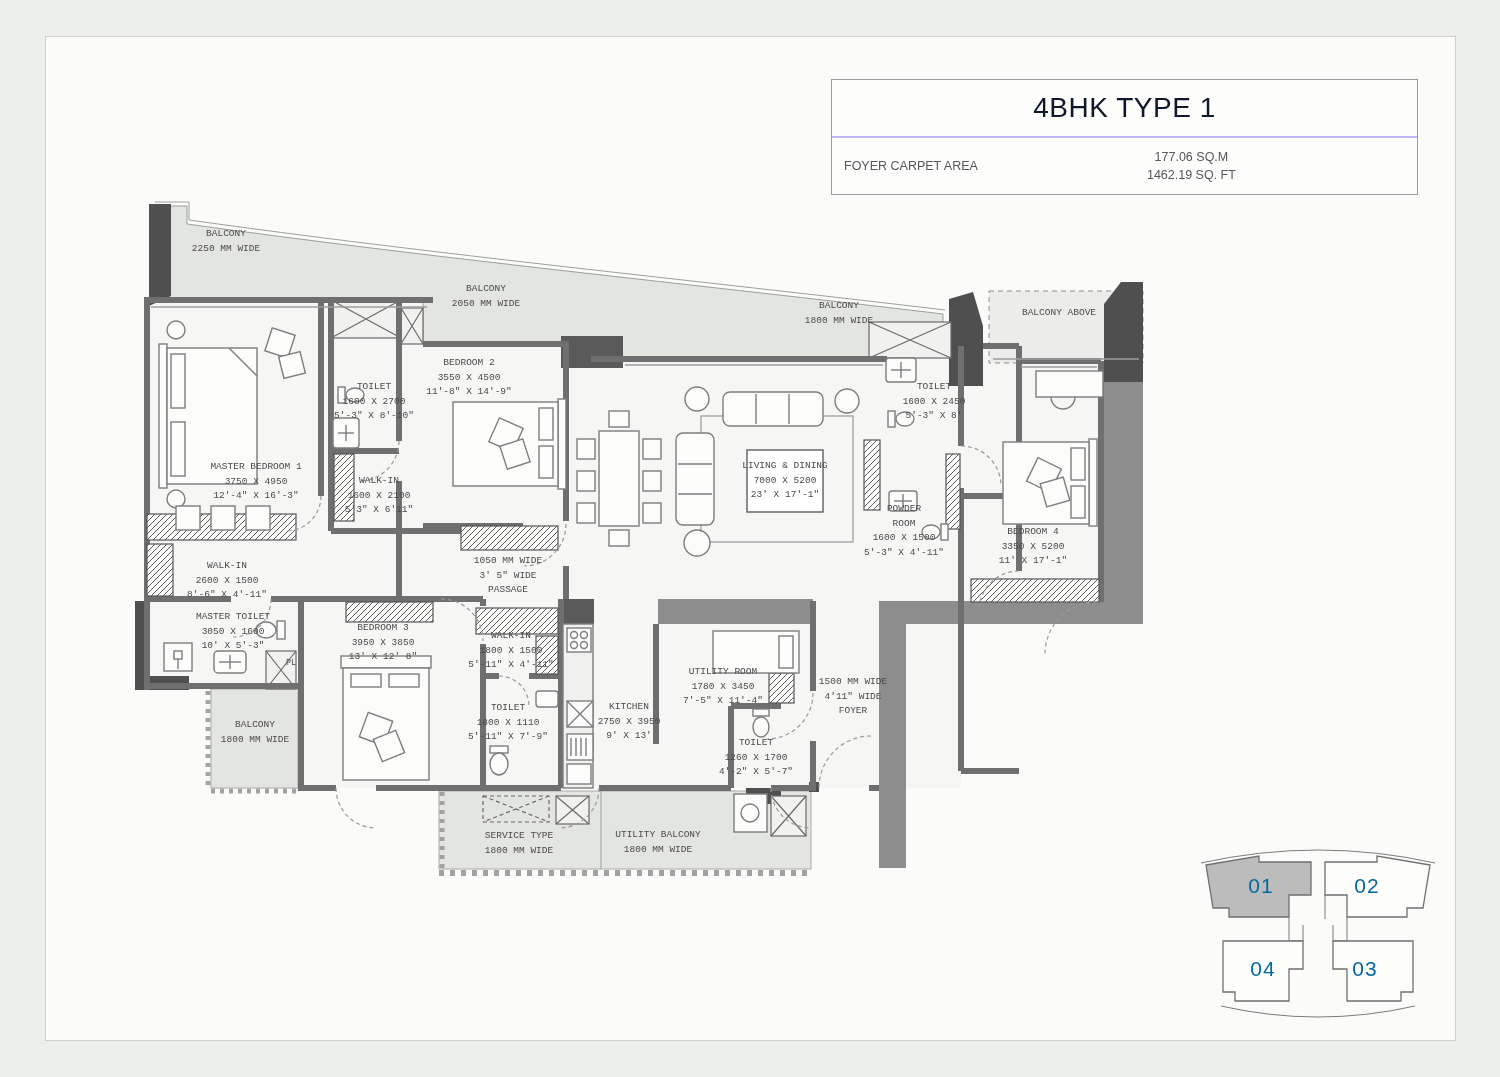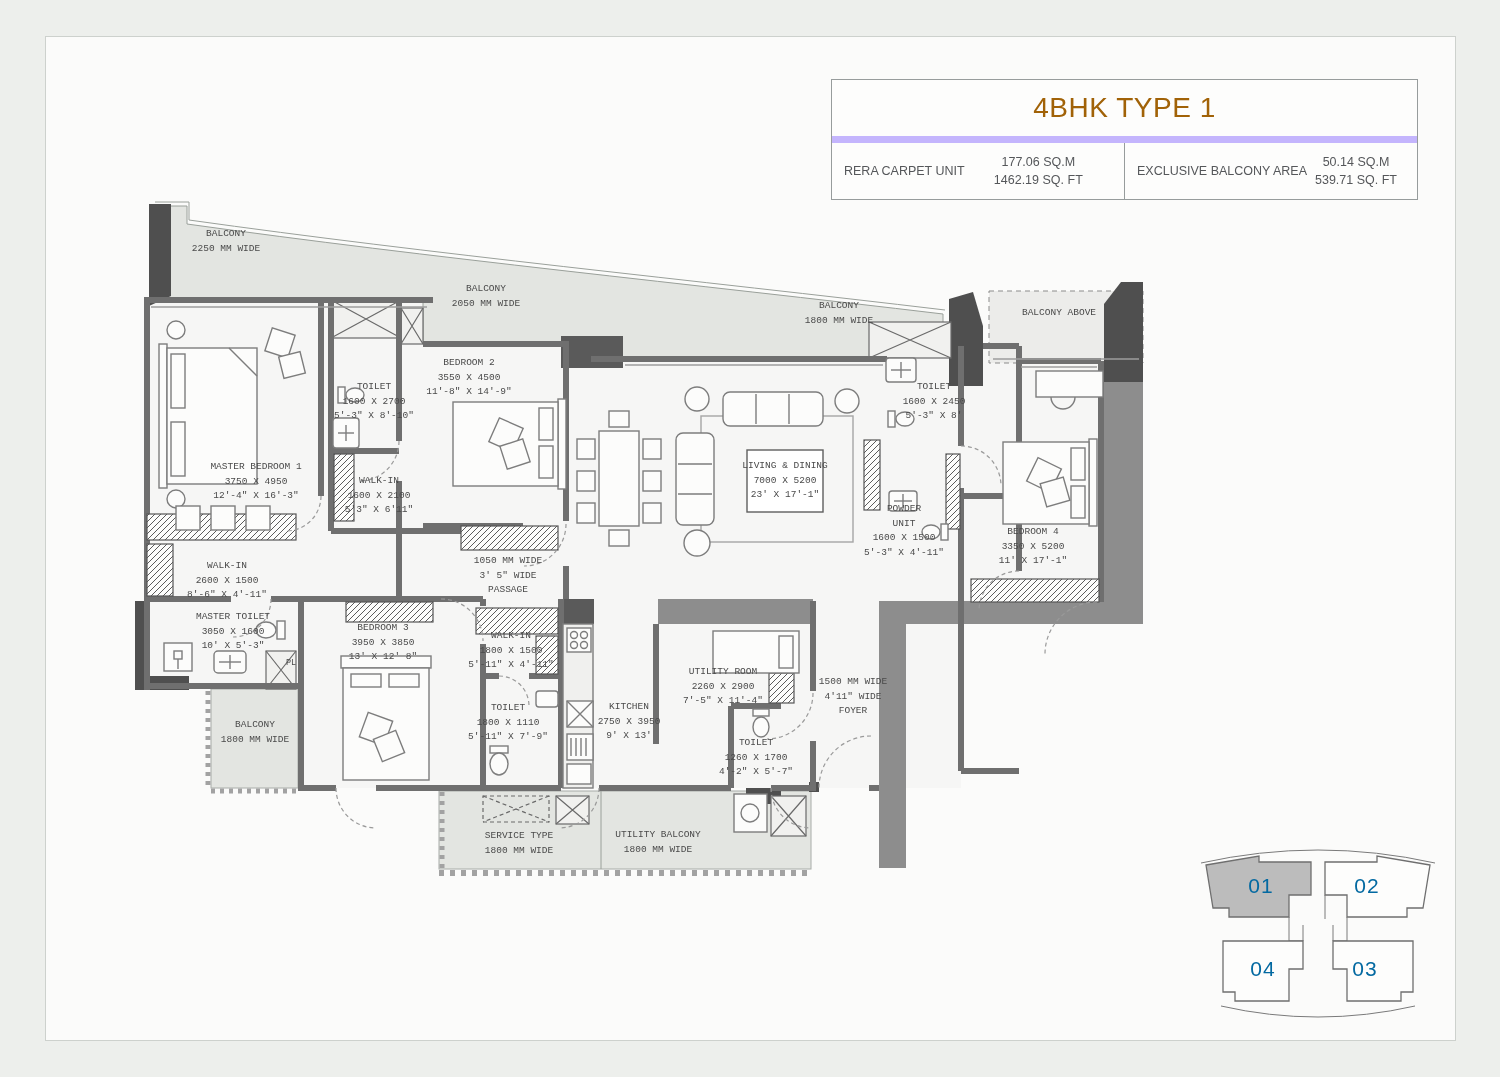--- a/index.html
+++ b/index.html
@@ -4,22 +4,22 @@
 <style>
   html,body{margin:0;padding:0;background:#edefec;}
   #stage{position:relative;width:1500px;height:1077px;background:#edefec;overflow:hidden;
          font-family:"Liberation Sans",sans-serif;color:#4c4c4c;}
   #card{position:absolute;left:45px;top:36px;width:1409px;height:1003px;
         background:#fbfbfa;border:1px solid #cdd1cd;}
   .unit-title{position:absolute;left:40px;top:62px;font-family:"DejaVu Serif",serif;
         font-size:38px;letter-spacing:10px;color:#3d5b51;font-weight:400;}
   
   .htable{position:absolute;left:785px;top:42px;width:585px;border:1px solid #979c9c;background:#fdfdfc;}
-  .ht-title{height:56px;border-bottom:7px solid #c4b5fd;display:flex;align-items:center;justify-content:center;
-        font-size:28px;color:#a16207;letter-spacing:.5px;}
+  .ht-title{height:56px;border-bottom:2px solid #c4b5fd;display:flex;align-items:center;justify-content:center;
+        font-size:28px;color:#0f172a;letter-spacing:.5px;}
   .ht-row{display:flex;height:56px;}
   .ht-cell{flex:1;display:flex;align-items:center;padding:0 12px;}
   .ht-cell + .ht-cell{border-left:1px solid #979c9c;}
   .ht-label{font-size:12.5px;color:#55575a;white-space:nowrap;}
   .ht-vals{flex:1;display:flex;flex-direction:column;align-items:center;gap:4px;font-size:12.5px;color:#55575a;}
   
   #plan{position:absolute;left:85px;top:159px;width:1030px;height:690px;}
   #plan svg{position:absolute;left:0;top:0;}
   .rl{position:absolute;transform:translateX(-50%);text-align:center;font-size:9.5px;
       line-height:14.5px;color:#4a4a4a;white-space:nowrap;z-index:5;font-family:Liberation Mono, monospace;}
@@ -33,31 +33,24 @@
 <body>
 
 <div id="stage">
  <div id="card">
 
 
   <div class="htable">
     <div class="ht-title">4BHK TYPE 1</div>
     <div class="ht-row">
       <div class="ht-cell">
-        <span class="ht-label">RERA CARPET UNIT</span>
+        <span class="ht-label">FOYER CARPET AREA</span>
         <span class="ht-vals">
           <span>177.06 SQ.M</span>
           <span>1462.19 SQ. FT</span>
-        </span>
-      </div>
-      <div class="ht-cell">
-        <span class="ht-label">EXCLUSIVE BALCONY AREA</span>
-        <span class="ht-vals">
-          <span>50.14 SQ.M</span>
-          <span>539.71 SQ. FT</span>
         </span>
       </div>
     </div>
   </div>
 
   <div id="plan">
     <svg width="1030" height="690" viewBox="0 0 1030 690">
       <defs>
         <pattern id="hz" width="6" height="6" patternUnits="userSpaceOnUse">
           <rect width="6" height="6" fill="#fdfdfc"></rect>
@@ -345,21 +338,21 @@
           <div>7000 X 5200</div>
           <div>23' X 17'-1"</div>
         </div>
     <div class="rl" style="left:803px;top:184px">
           <div>TOILET</div>
           <div>1600 X 2450</div>
           <div>5'-3" X 8'</div>
         </div>
     <div class="rl" style="left:773px;top:306px">
           <div>POWDER</div>
-          <div>UNIT</div>
+          <div>ROOM</div>
           <div>1600 X 1500</div>
           <div>5'-3" X 4'-11"</div>
         </div>
     <div class="rl" style="left:902px;top:329px">
           <div>BEDROOM 4</div>
           <div>3350 X 5200</div>
           <div>11' X 17'-1"</div>
         </div>
     <div class="rl" style="left:96px;top:363px">
           <div>WALK-IN</div>
@@ -395,21 +388,21 @@
           <div>1800 X 1110</div>
           <div>5'-11" X 7'-9"</div>
         </div>
     <div class="rl" style="left:498px;top:504px">
           <div>KITCHEN</div>
           <div>2750 X 3950</div>
           <div>9' X 13'</div>
         </div>
     <div class="rl" style="left:592px;top:469px">
           <div>UTILITY ROOM</div>
-          <div>2260 X 2900</div>
+          <div>1780 X 3450</div>
           <div>7'-5" X 11'-4"</div>
         </div>
     <div class="rl" style="left:625px;top:540px">
           <div>TOILET</div>
           <div>1260 X 1700</div>
           <div>4'-2" X 5'-7"</div>
         </div>
     <div class="rl" style="left:722px;top:479px">
           <div>1500 MM WIDE</div>
           <div>4'11" WIDE</div>

